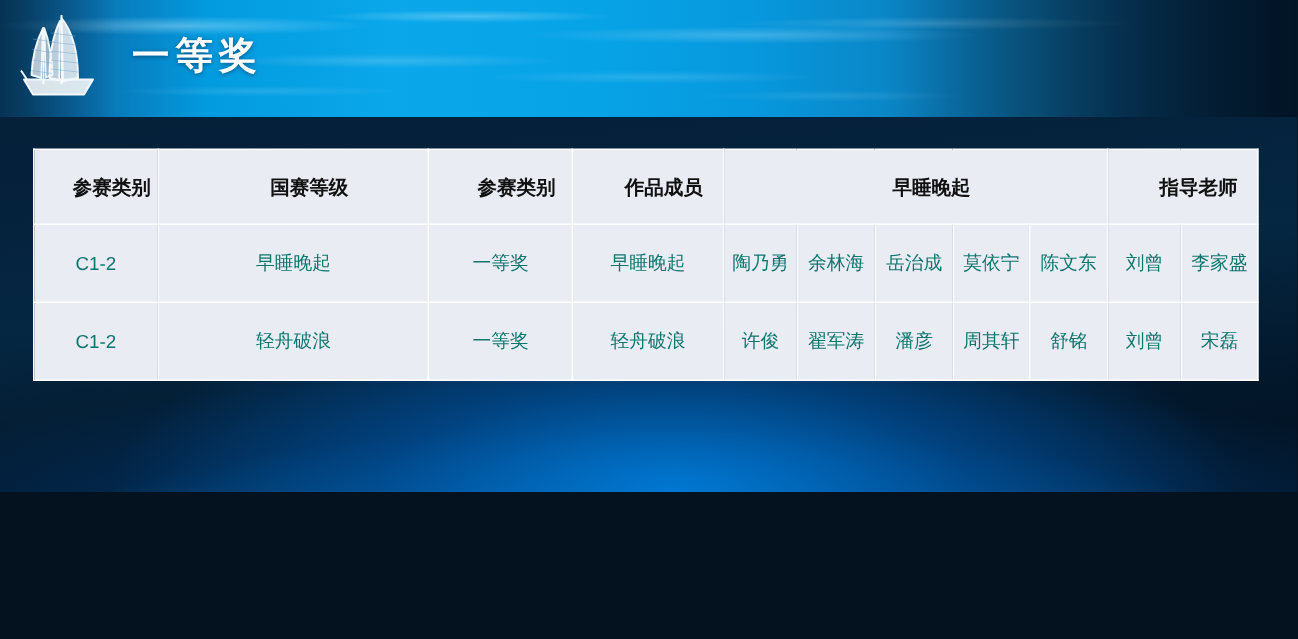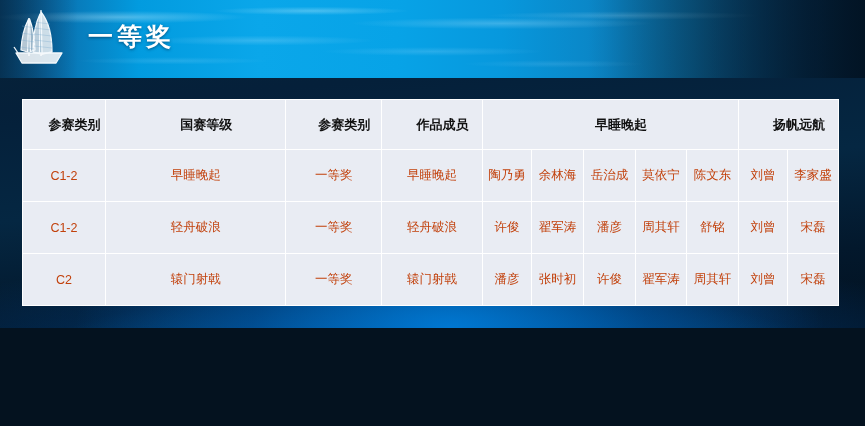--- a/index.html
+++ b/index.html
@@ -78,21 +78,21 @@
   thead th {
     height:50px;
     font-size:13px; font-weight:bold;
     font-family:"DejaVu Serif","Liberation Serif",serif;
     color:#111111;
     padding-left:21px;
   }
   tbody td {
     height:52px;
     font-size:12.5px; font-weight:normal;
-    color:#c2410c;
+    color:#0f766e;
   }
   tbody td.latin { font-family:"Liberation Sans","DejaVu Sans",sans-serif; font-size:12.5px; }
 </style>
 </head>
 <body>
 
 <div id="slide">
 
   <div class="banner">
     <div class="wave"></div>
@@ -133,21 +133,21 @@
         <col style="width:46px">
           <col style="width:48px">
       </colgroup>
       <thead>
         <tr>
           <th rowspan="1">参赛类别</th>
           <th>国赛等级</th>
           <th>参赛类别</th>
           <th>作品成员</th>
           <th colspan="5">早睡晚起</th>
-          <th colspan="2">扬帆远航</th>
+          <th colspan="2">指导老师</th>
         </tr>
       </thead>
       <tbody>
         <tr>
           <td class="latin">C1-2</td>
           <td>早睡晚起</td>
           <td>一等奖</td>
           <td>早睡晚起</td>
           <td>陶乃勇</td>
           <td>余林海</td>
@@ -163,30 +163,17 @@
           <td>一等奖</td>
           <td>轻舟破浪</td>
           <td>许俊</td>
           <td>翟军涛</td>
           <td>潘彦</td>
           <td>周其轩</td>
           <td>舒铭</td>
           <td>刘曾</td>
           <td>宋磊</td>
         </tr>
-        <tr>
-          <td class="latin">C2</td>
-          <td>辕门射戟</td>
-          <td>一等奖</td>
-          <td>辕门射戟</td>
-          <td>潘彦</td>
-          <td>张时初</td>
-          <td>许俊</td>
-          <td>翟军涛</td>
-          <td>周其轩</td>
-          <td>刘曾</td>
-          <td>宋磊</td>
-        </tr>
       </tbody>
     </table>
   </div>
 
 </div>
 
 </body></html>

